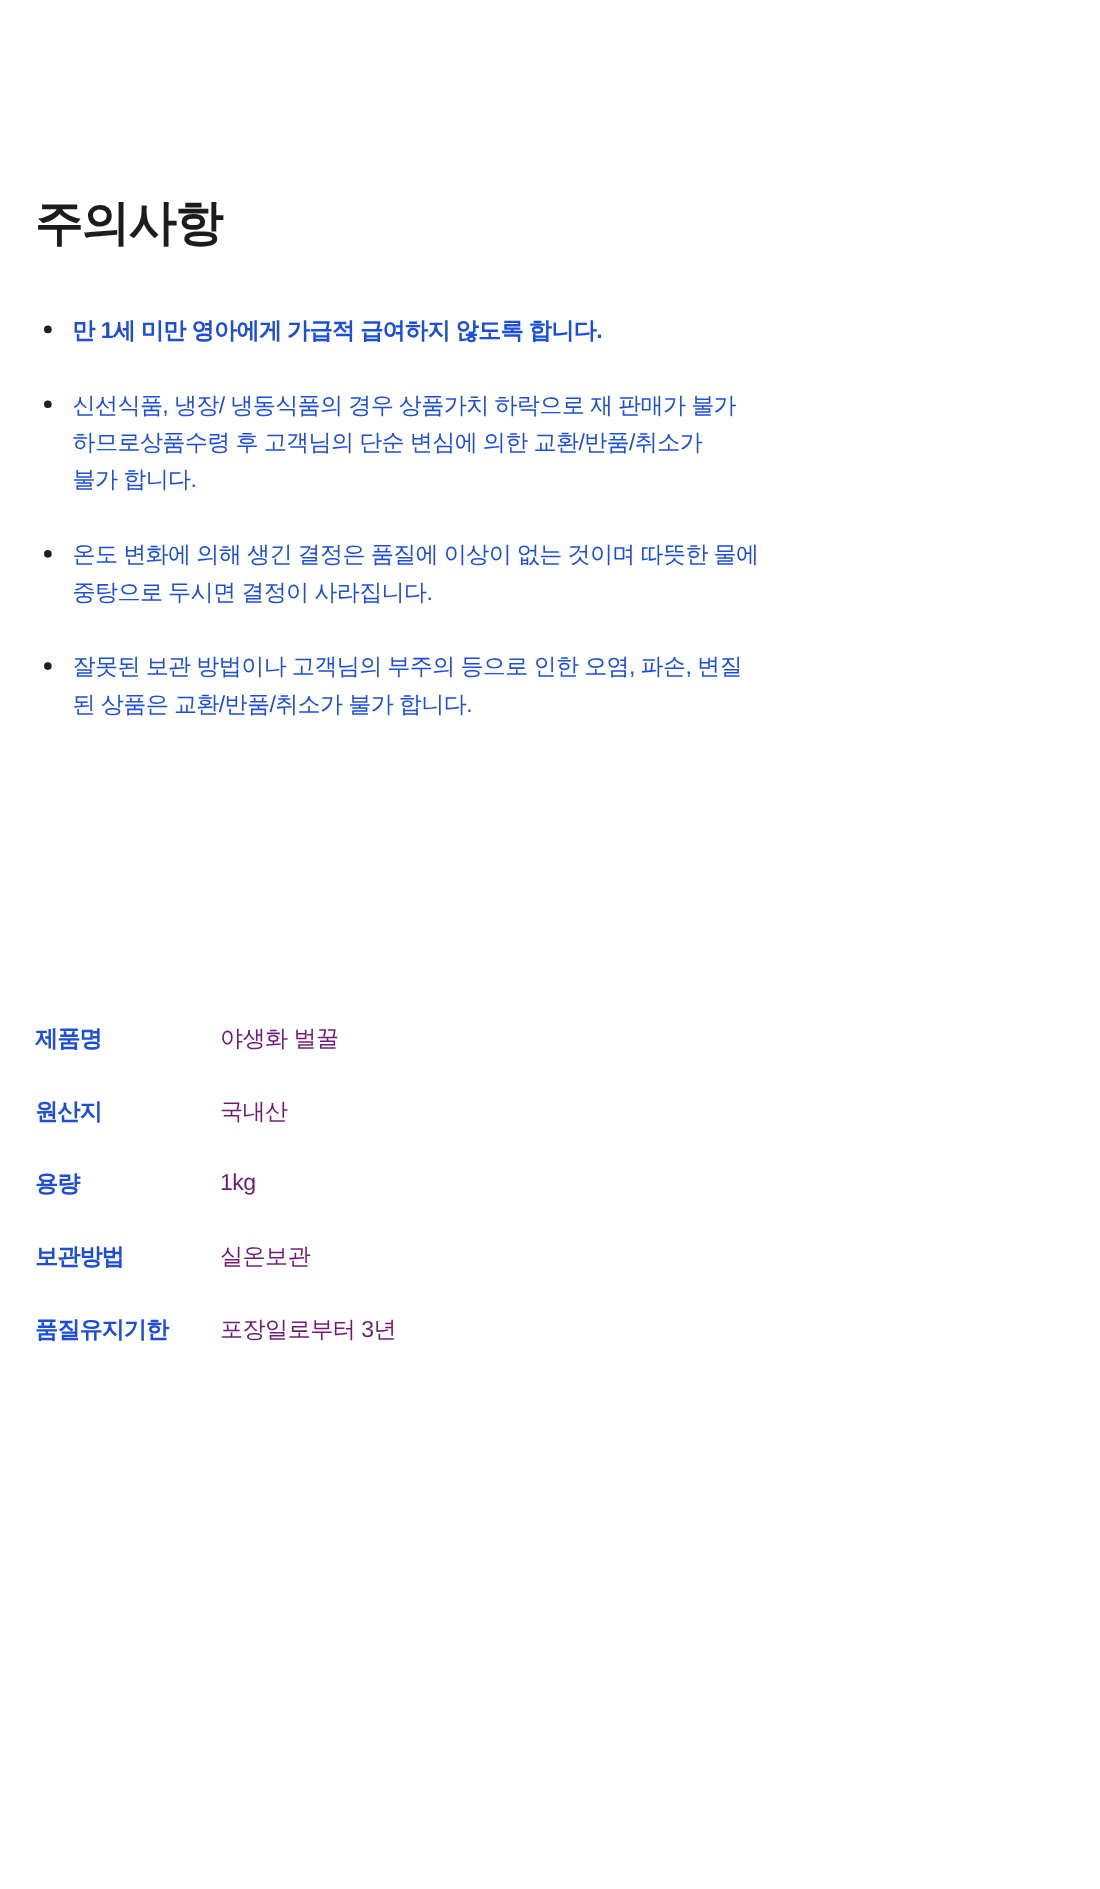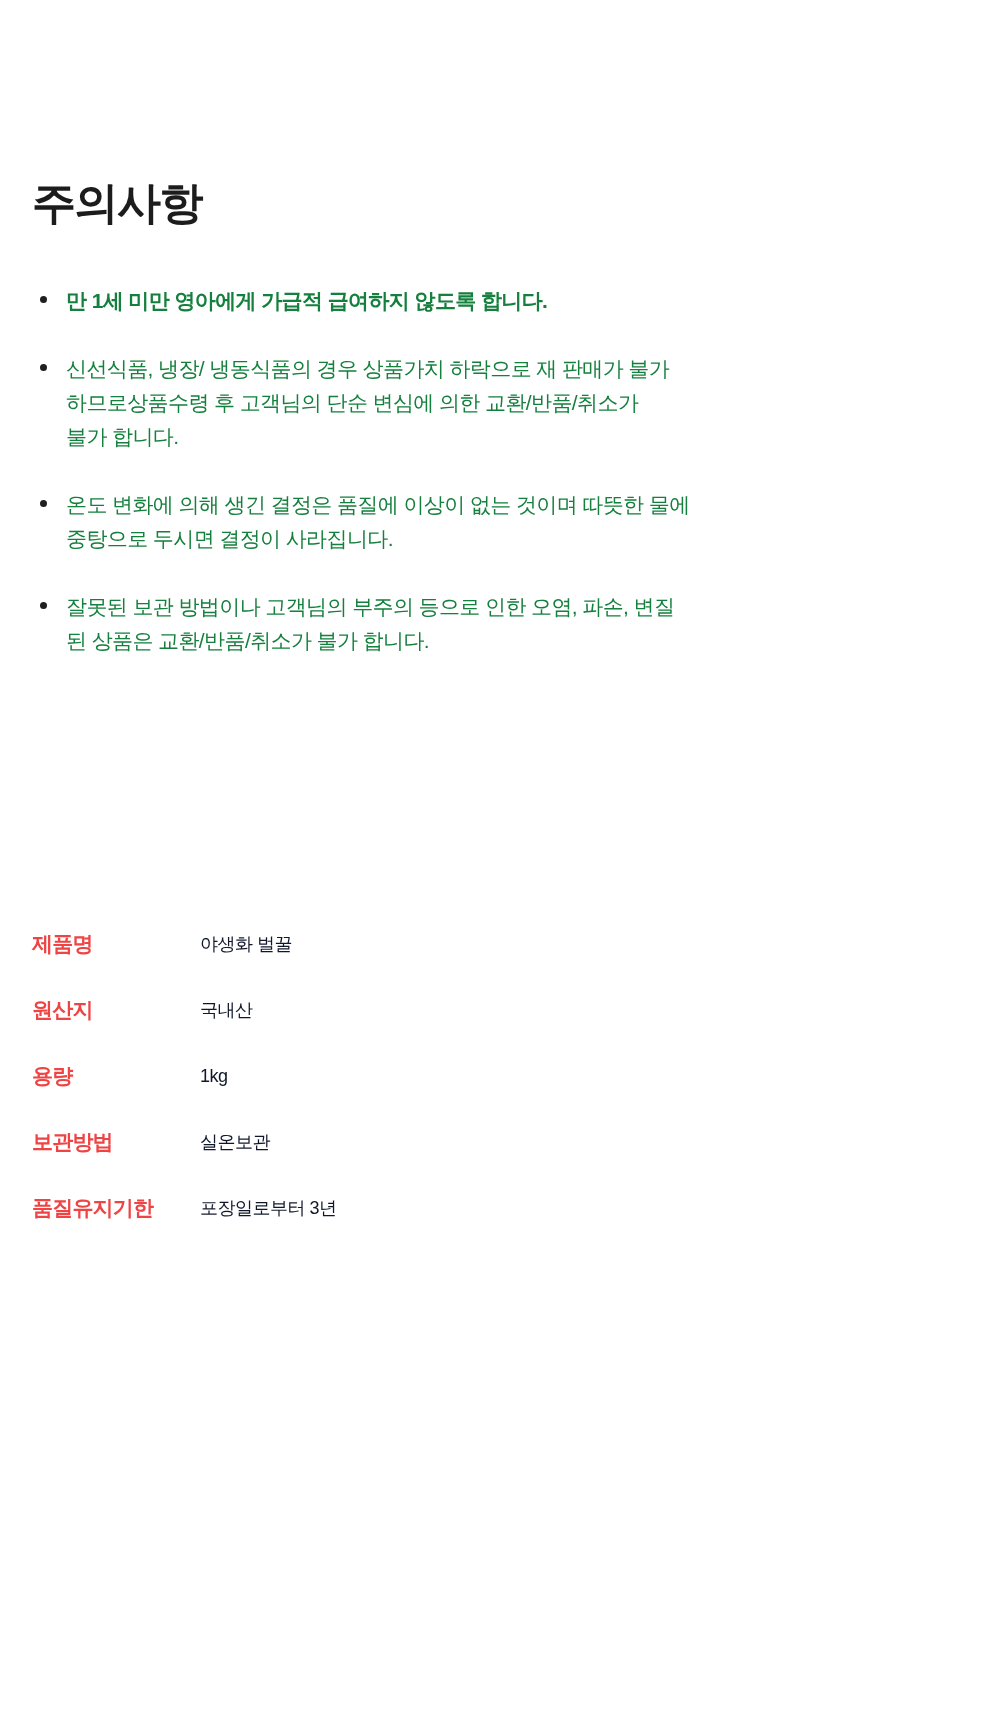--- a/index.html
+++ b/index.html
@@ -43,21 +43,21 @@
     margin-top: 55px;
   }
 
   .caution-item {
     position: relative;
     padding-left: 34px;
     margin-bottom: 34px;
     font-size: 21px;
     line-height: 1.62;
     letter-spacing: -0.6px;
-    color: #15803d;
+    color: #1d4ed8;
     max-width: 790px;
   }
   .caution-item:last-child {
     margin-bottom: 0;
   }
   .caution-item .bullet {
     position: absolute;
     left: 8px;
     top: 12px;
     width: 7px;
@@ -86,31 +86,31 @@
   }
   .info-table tr {
     height: 66px;
   }
   .info-table th {
     text-align: left;
     vertical-align: middle;
     font-size: 21px;
     font-weight: 700;
     letter-spacing: -0.8px;
-    color: #ef4444;
+    color: #1d4ed8;
     width: 168px;
     padding: 0;
   }
   .info-table td {
     text-align: left;
     vertical-align: middle;
-    font-size: 18px;
+    font-size: 21px;
     font-weight: 400;
     letter-spacing: -0.5px;
-    color: #0f172a;
+    color: #701a75;
     padding: 0;
   }
 </style>
 </head>
 <body>
 
 <div class="page">
 
   <section id="caution-section">
     <h2 class="section-title">주의사항</h2>

